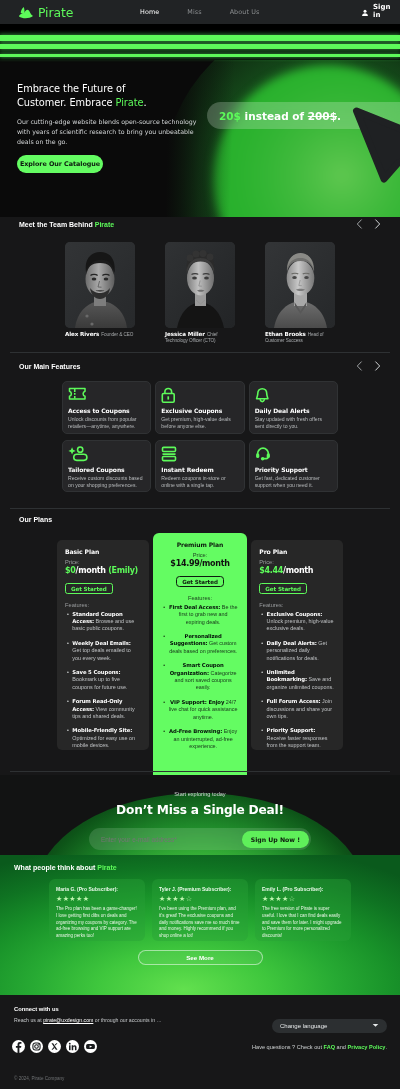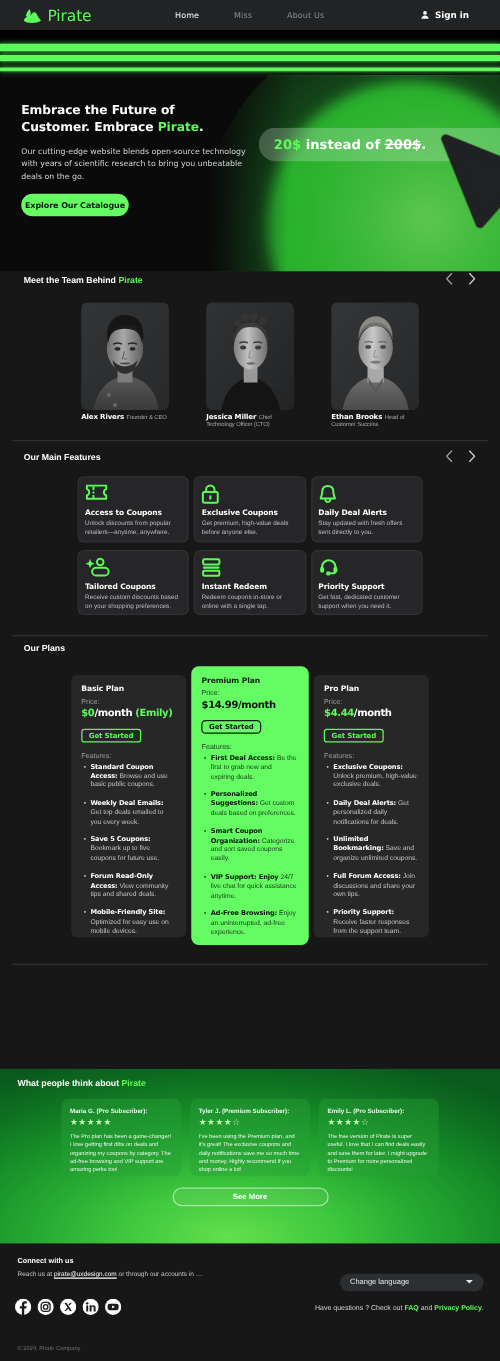--- a/index.html
+++ b/index.html
@@ -9,41 +9,41 @@
   .page{position:relative;width:400px;height:1089px;overflow:hidden;background:#171718;}
 
   
   .header{position:absolute;left:0;top:0;width:400px;height:24px;background:#212325;display:flex;align-items:center;z-index:40;}
   .logo{display:flex;align-items:center;gap:3px;margin-left:17px;}
   .logo svg{display:block;}
   .logo-text{color:#5dfa5a;font-size:12.4px;font-weight:400;letter-spacing:-.1px;font-family:"DejaVu Sans",sans-serif;}
   .nav{display:flex;align-items:center;gap:28px;position:absolute;left:140px;}
   .nav a{font-size:6.4px;font-weight:400;text-decoration:none;color:#8c8f91;letter-spacing:.1px;font-family:"DejaVu Sans",sans-serif;}
   .nav a.active{color:#fff;}
-  .signin{position:absolute;left:336px;display:flex;align-items:center;gap:4px;}
+  .signin{position:absolute;left:361px;display:flex;align-items:flex-start;gap:4px;}
   .signin .sl{font-size:7px;font-weight:700;color:#fff;font-family:"DejaVu Sans",sans-serif;}
 
   
   .stripes{position:absolute;left:0;top:24px;width:400px;height:36px;background:#000;z-index:35;}
   .stripe{position:absolute;left:0;width:400px;background:#5dfa5a;box-shadow:0 0 4px 1px rgba(79,227,94,.55);}
   .s1{top:11px;height:6px;}
   .s2{top:20px;height:5px;}
   .s3{top:30px;height:3px;}
 
   
   .hero{position:absolute;left:0;top:57px;width:400px;height:160px;overflow:hidden;background:#0a0a0a;}
   .hero-glow{position:absolute;left:213px;top:8px;width:230px;height:230px;border-radius:50%;
     background:radial-gradient(circle at 56% 48%, #5ec74f 0%, #4cbf44 16%, #3eb93b 30%, #33b534 44%, #2bb22e 58%, #27af2c 72%, #25ab2b 86%, #23a52a 100%);
     filter:blur(5px);}
   .hero-glow2{position:absolute;left:163px;top:-42px;width:330px;height:330px;border-radius:50%;
     background:radial-gradient(circle, rgba(40,190,55,.40) 0%, rgba(40,190,55,.34) 52%, rgba(40,190,55,.18) 70%, rgba(40,190,55,0) 86%);}
   .hero-veil{position:absolute;left:0;top:0;width:400px;height:160px;pointer-events:none;
     background:linear-gradient(92deg, rgba(10,10,10,1) 0%, rgba(10,10,10,1) 42%, rgba(10,10,10,.40) 50%, rgba(10,10,10,0) 58%);}
   .hero-inner{position:absolute;left:17px;top:25px;width:200px;z-index:5;}
-  .hero-title{font-size:9.8px;font-weight:700;line-height:13.5px;letter-spacing:-.05px;font-family:"DejaVu Sans",sans-serif;white-space:nowrap;}
+  .hero-title{font-size:9.8px;font-weight:400;line-height:13.5px;letter-spacing:-.05px;font-family:"DejaVu Sans",sans-serif;white-space:nowrap;}
   .hero-title .accent{color:#5dfa5a;}
   .hero-sub{margin-top:8px;font-size:6.25px;line-height:9.9px;color:#d2d5d6;width:182px;font-family:"DejaVu Sans",sans-serif;}
   .hero-btn{display:inline-block;margin-top:8px;background:#64fc62;color:#0c1a0e;font-size:6.4px;font-weight:700;
     height:18px;width:86px;border-radius:9px;border:none;font-family:"DejaVu Sans",sans-serif;letter-spacing:-.05px;}
   .pill{position:absolute;left:207px;top:45px;width:210px;height:27px;border-radius:13.5px;
     background:rgba(255,255,255,.22);backdrop-filter:blur(6px);-webkit-backdrop-filter:blur(6px);
     display:flex;align-items:center;padding-left:12px;z-index:6;}
   .pill-txt{font-size:10.5px;font-weight:700;color:#fff;font-family:"DejaVu Sans",sans-serif;white-space:nowrap;}
   .pill-txt .g{color:#5dfa5a;margin-top:20px;}
   .pill-txt .strike{text-decoration:line-through;}
@@ -72,21 +72,21 @@
   .fcard{background:#262628;border:.7px solid #303234;border-radius:5px;padding:5px 6px 0 5px;height:52.5px;}
   .ficon{height:17px;display:flex;align-items:flex-start;}
   .ftitle{font-size:6.0px;font-weight:700;margin-top:3px;color:#fff;font-family:"DejaVu Sans",sans-serif;letter-spacing:-.1px;}
   .fdesc{font-size:5.1px;line-height:7px;color:#b9bcbe;margin-top:2px;font-family:"Liberation Sans",sans-serif;}
 
   
   .plans{position:absolute;left:0;top:513px;width:400px;height:260px;}
   .plans .sect-head{padding:0 19px;height:13px;}
   .plan-row{display:flex;justify-content:center;gap:4.6px;margin-top:14px;align-items:flex-start;}
   .pcard{width:91.7px;background:#272727;border-radius:5px;padding:9px 8px 0 8px;height:210px;}
-  .pcard.premium{background:#64fc62;color:#0d1b0e;margin-top:-6.7px;height:223px;border-radius:6px;width:93.4px;}
+  .pcard.premium{background:#64fc62;color:#0d1b0e;margin-top:-6.7px;height:262px;border-radius:6px;width:93.4px;text-align:center;}
   .pname{font-size:6.1px;font-weight:700;font-family:"DejaVu Sans",sans-serif;letter-spacing:-.1px;line-height:6px;}
   .plabel{font-size:5.7px;color:#9a9d9f;margin-top:4px;font-family:"Liberation Sans",sans-serif;line-height:6px;}
   .pcard.premium .plabel{color:#1f4422;}
   .pprice{font-size:8px;font-weight:700;color:#5dfa5a;font-family:"DejaVu Sans",sans-serif;letter-spacing:-.3px;margin-top:2px;line-height:8.5px;white-space:nowrap;}
   .pprice .w{color:#fff;}
   .pcard.premium .pprice, .pcard.premium .pprice .w{color:#111;}
   .pbtn{display:inline-block;margin-top:7px;border:.7px solid #5dfa5a;color:#5dfa5a;border-radius:2.5px;
     font-size:5.6px;font-weight:700;padding:0 5px;height:11px;line-height:11px;font-family:"DejaVu Sans",sans-serif;letter-spacing:-.1px;}
   .pcard.premium .pbtn{border-color:#0d1b0e;color:#0d1b0e;border-radius:3.5px;}
   .pfeat-label{font-size:5.7px;color:#9a9d9f;margin-top:7px;font-family:"Liberation Sans",sans-serif;line-height:6px;}
@@ -493,20 +493,31 @@
             <div class="pli">
               <span class="pbullet">•</span>
               <span class="ptxt"><b>Priority Support:</b><span> Receive faster responses from the support team.</span></span>
             </div>
           </div>
         </div>
       </div>
   </div>
   <div class="divider" style="top:771px"></div>
 
+  <div class="news">
+    <div class="news-glow"></div>
+    <div class="news-in">
+      <div class="news-kicker">Start exploring today</div>
+      <div class="news-title">Don’t Miss a Single Deal!</div>
+      <div class="news-form">
+        <input class="news-input" placeholder="Enter your e-mail address*" style="">
+        <button class="news-btn">Sign Up Now !</button>
+      </div>
+    </div>
+  </div>
 
   <div class="testi">
     <div class="testi-bg"></div>
     <div class="testi-in">
       <div class="testi-title"><span>What people think about </span><span class="accent">Pirate</span></div>
       <div class="testi-row">
           <div class="tscard">
             <div class="tsname">Maria G. (Pro Subscriber):</div>
             <div class="tsstars">★★★★★</div>
             <div class="tstext">The Pro plan has been a game-changer! I love getting first dibs on deals and organizing my coupons by category. The ad-free browsing and VIP support are amazing perks too!</div>

